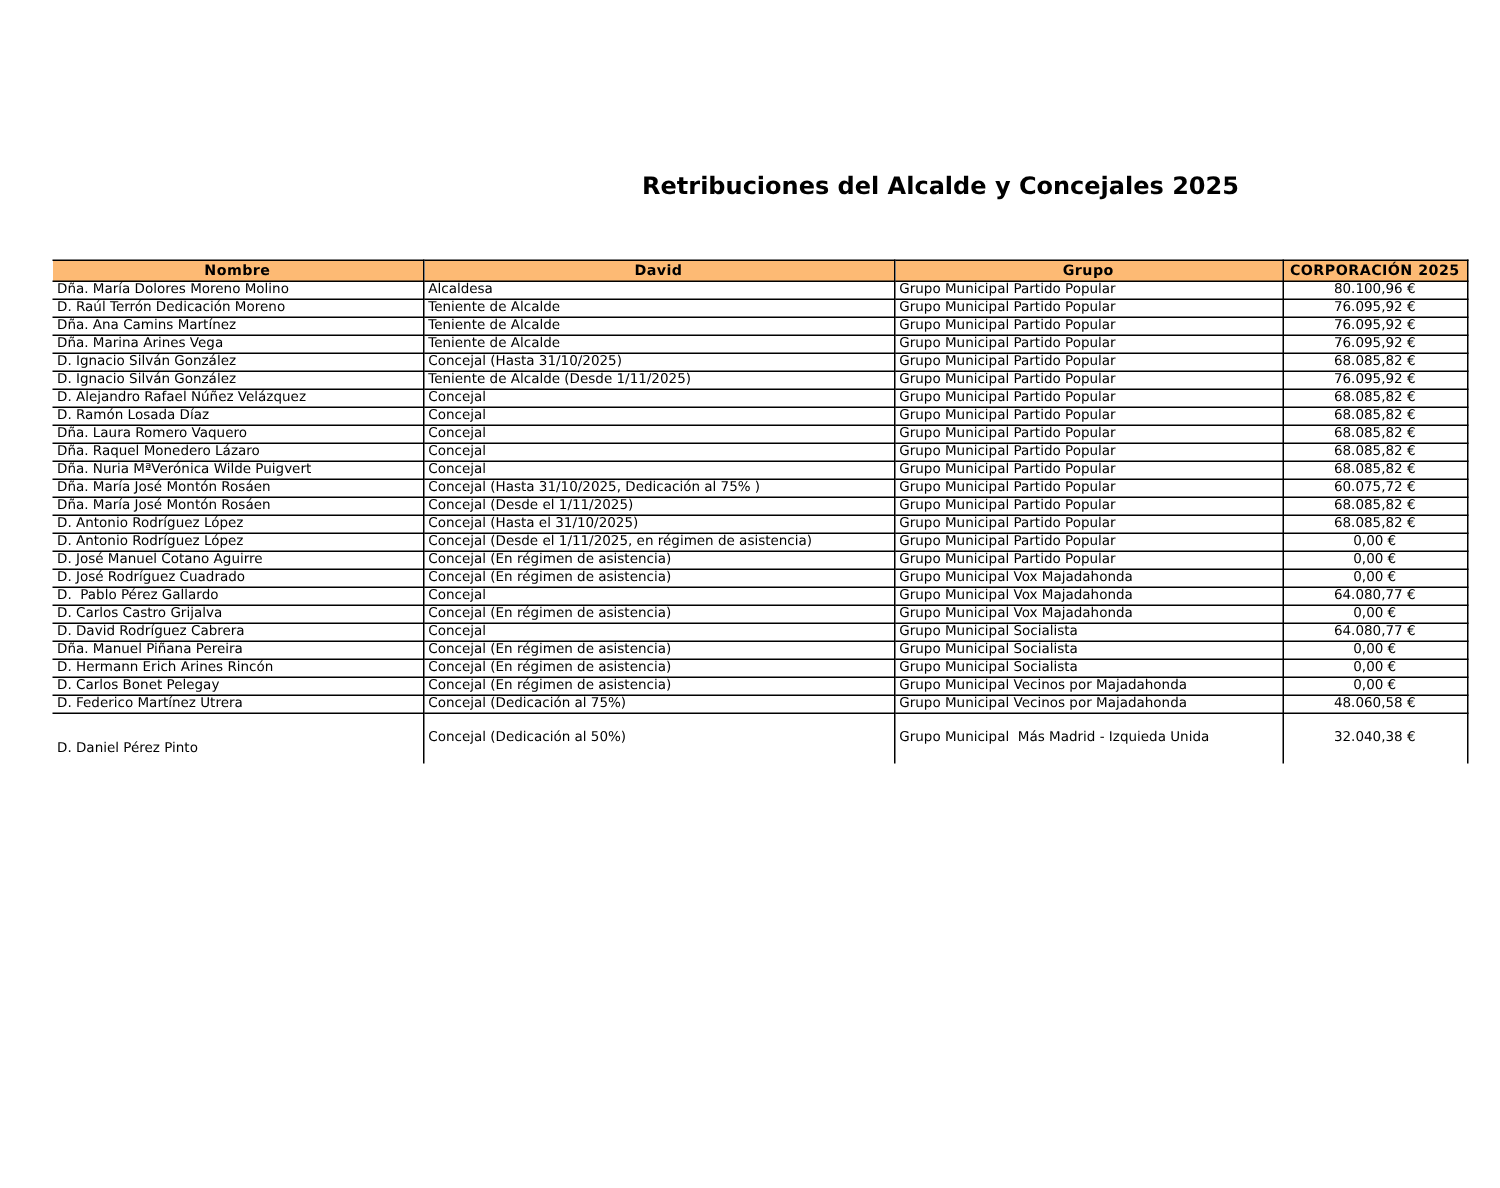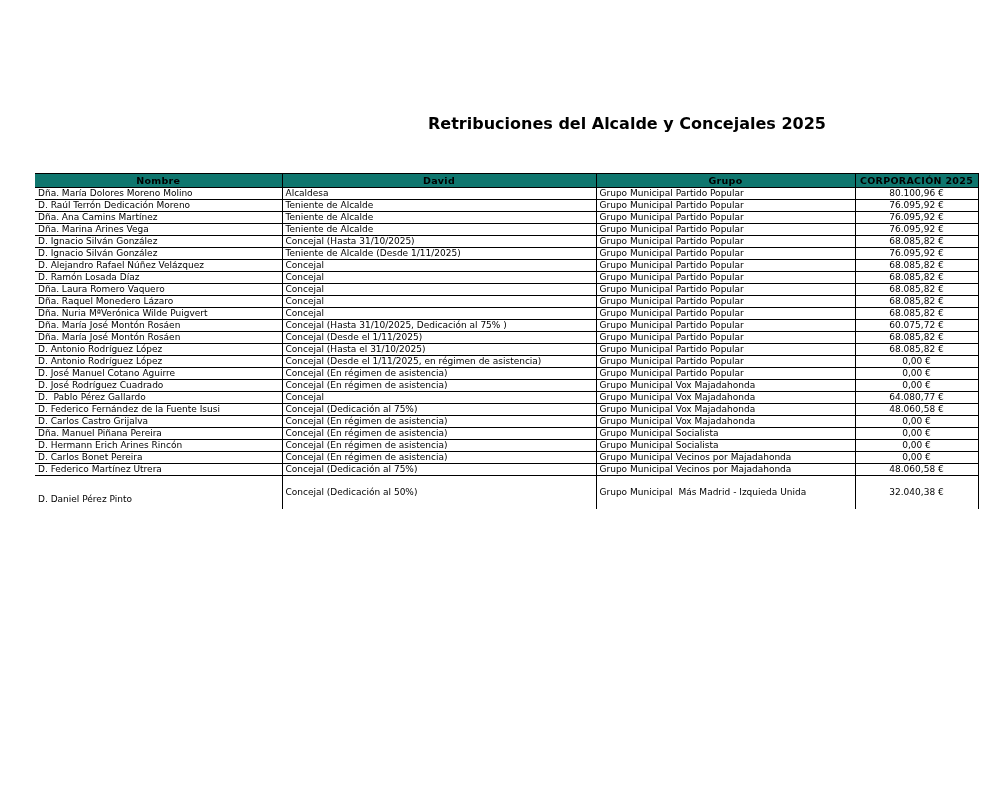--- a/index.html
+++ b/index.html
@@ -36,21 +36,21 @@
   .salary-table td {
     border: 1px solid #000000;
     padding: 0 3px;
     font-size: 9px;
     line-height: 1.2;
     white-space: pre;
     overflow: hidden;
     vertical-align: middle;
   }
   .salary-table th {
-    background: #0f766e;
+    background: #fdba74;
     font-weight: bold;
     text-align: center;
     height: 13px;
     font-size: 9.5px;
     letter-spacing: 0.3px;
   }
   .salary-table td {
     height: 11px;
   }
   .salary-table th:first-child,
@@ -192,45 +192,45 @@
     <td class="col-grupo">Grupo Municipal Vox Majadahonda</td>
     <td class="col-amount">0,00 €</td>
   </tr>
       <tr>
     <td class="col-name">D.  Pablo Pérez Gallardo</td>
     <td class="col-cargo">Concejal</td>
     <td class="col-grupo">Grupo Municipal Vox Majadahonda</td>
     <td class="col-amount">64.080,77 €</td>
   </tr>
       <tr>
-    <td class="col-name">D. Federico Fernández de la Fuente Isusi</td>
-    <td class="col-cargo">Concejal (Dedicación al 75%)</td>
+    <td class="col-name">D. Carlos Castro Grijalva</td>
+    <td class="col-cargo">Concejal (En régimen de asistencia)</td>
     <td class="col-grupo">Grupo Municipal Vox Majadahonda</td>
-    <td class="col-amount">48.060,58 €</td>
-  </tr>
-      <tr>
-    <td class="col-name">D. Carlos Castro Grijalva</td>
-    <td class="col-cargo">Concejal (En régimen de asistencia)</td>
-    <td class="col-grupo">Grupo Municipal Vox Majadahonda</td>
-    <td class="col-amount">0,00 €</td>
+    <td class="col-amount">0,00 €</td>
+  </tr>
+      <tr>
+    <td class="col-name">D. David Rodríguez Cabrera</td>
+    <td class="col-cargo">Concejal</td>
+    <td class="col-grupo">Grupo Municipal Socialista</td>
+    <td class="col-amount">64.080,77 €</td>
   </tr>
       <tr>
     <td class="col-name">Dña. Manuel Piñana Pereira</td>
     <td class="col-cargo">Concejal (En régimen de asistencia)</td>
     <td class="col-grupo">Grupo Municipal Socialista</td>
     <td class="col-amount">0,00 €</td>
   </tr>
       <tr>
     <td class="col-name">D. Hermann Erich Arines Rincón</td>
     <td class="col-cargo">Concejal (En régimen de asistencia)</td>
     <td class="col-grupo">Grupo Municipal Socialista</td>
     <td class="col-amount">0,00 €</td>
   </tr>
       <tr>
-    <td class="col-name">D. Carlos Bonet Pereira</td>
+    <td class="col-name">D. Carlos Bonet Pelegay</td>
     <td class="col-cargo">Concejal (En régimen de asistencia)</td>
     <td class="col-grupo">Grupo Municipal Vecinos por Majadahonda</td>
     <td class="col-amount">0,00 €</td>
   </tr>
       <tr>
     <td class="col-name">D. Federico Martínez Utrera</td>
     <td class="col-cargo">Concejal (Dedicación al 75%)</td>
     <td class="col-grupo">Grupo Municipal Vecinos por Majadahonda</td>
     <td class="col-amount">48.060,58 €</td>
   </tr>

